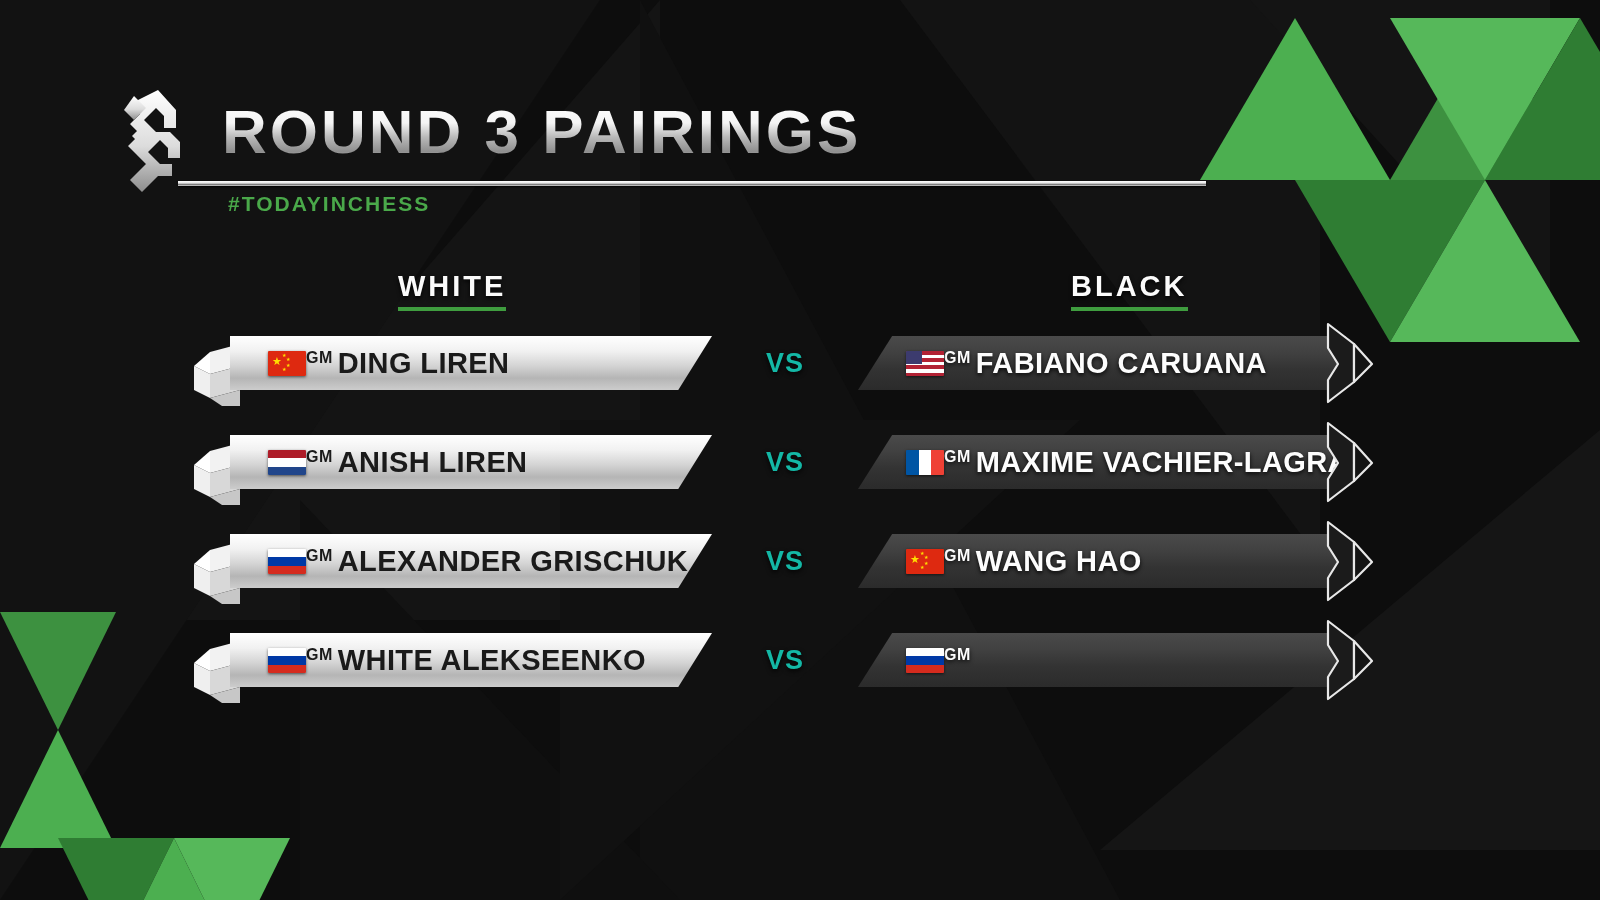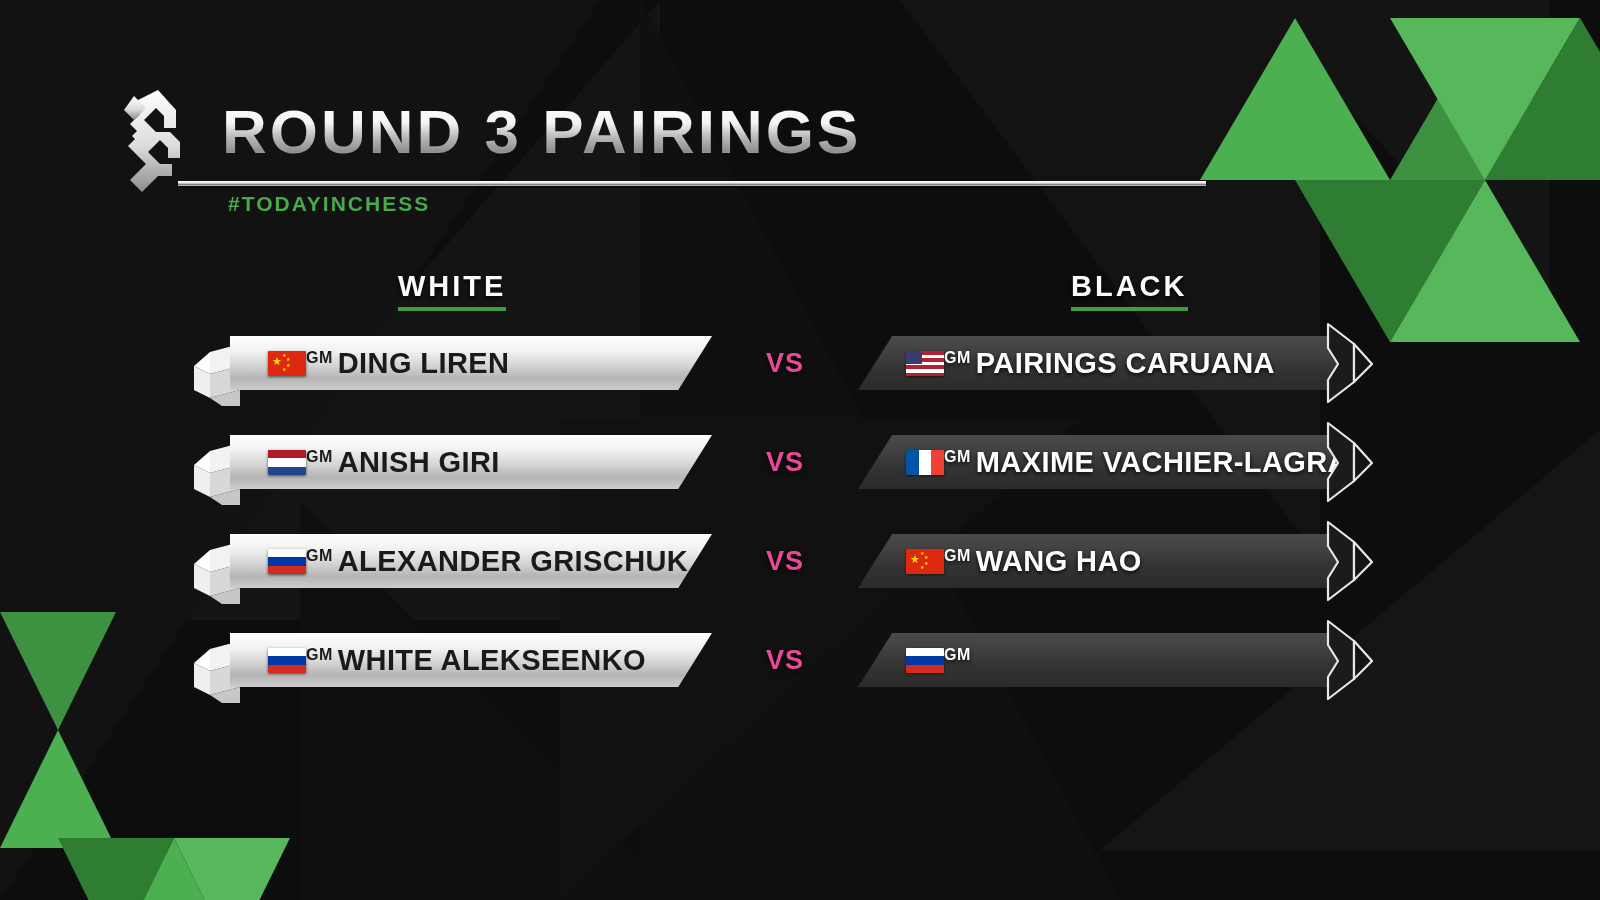--- a/index.html
+++ b/index.html
@@ -113,21 +113,21 @@
   .name {
     font-size:29px; font-weight:bold; letter-spacing:.4px; white-space:nowrap;
   }
   .bar-white .gm, .bar-white .name { color:#1a1a1a; }
   .bar-black .gm, .bar-black .name {
     color:#fdfdfd; text-shadow:0 2px 4px rgba(0,0,0,.85);
   }
 
   .vs {
     position:absolute; left:766px; top:16px;
-    font-size:27px; font-weight:bold; color:#ec4899; letter-spacing:1px;
+    font-size:27px; font-weight:bold; color:#14b8a6; letter-spacing:1px;
     text-shadow:0 2px 5px rgba(0,0,0,.9);
   }
 
   
   .fl-cn { background:#de2910; }
   .fl-cn .star-big { position:absolute; left:4px; top:5px; color:#ffde00; font-size:11px; line-height:11px; }
   .fl-cn .star-s { position:absolute; color:#ffde00; font-size:5px; line-height:5px; }
   .fl-us-stripes { position:absolute; inset:0;
     background:repeating-linear-gradient(180deg,#b22234 0 3.6px,#ffffff 3.6px 7.2px); }
   .fl-us-canton { position:absolute; left:0; top:0; width:16px; height:13px; background:#3c3b6e; }
@@ -222,21 +222,21 @@
     </div>
 
     <div class="vs">VS</div>
 
     <div class="bar-black">
       <div class="flag">
           <div class="fl-us-stripes"></div>
           <div class="fl-us-canton"></div>
         </div>
       <span class="gm">GM</span>
-      <span class="name">PAIRINGS CARUANA</span>
+      <span class="name">FABIANO CARUANA</span>
     </div>
 
     <div class="chev">
 <svg viewBox="0 0 56 86" width="56" height="86">
   <polygon points="8,4 34,24 34,62 8,82 8,60 18,44 8,28" fill="#1b1b1b" stroke="#e8e8e8" stroke-width="2.2" stroke-linejoin="round"></polygon>
   <polygon points="34,24 52,44 34,62" fill="#141414" stroke="#e8e8e8" stroke-width="2.2" stroke-linejoin="round"></polygon>
 </svg></div>
   </div>
     <div class="row" style="top: 431px;">
     <div class="tail">
@@ -246,21 +246,21 @@
   <polygon points="16,30 46,22 46,46 16,54" fill="#d8d8d8"></polygon>
   <polygon points="16,30 0,22 0,46 16,54" fill="#efefef"></polygon>
   <polygon points="16,54 46,46 46,62 28,62" fill="#c7c7c7"></polygon>
 </svg></div>
 
     <div class="bar-white">
       <div class="flag">
           <div class="fl-nl"></div>
         </div>
       <span class="gm">GM</span>
-      <span class="name">ANISH GIRI</span>
+      <span class="name">ANISH LIREN</span>
     </div>
 
     <div class="vs">VS</div>
 
     <div class="bar-black">
       <div class="flag">
           <div class="fl-fr"></div>
         </div>
       <span class="gm">GM</span>
       <span class="name">MAXIME VACHIER-LAGRAVE</span>

